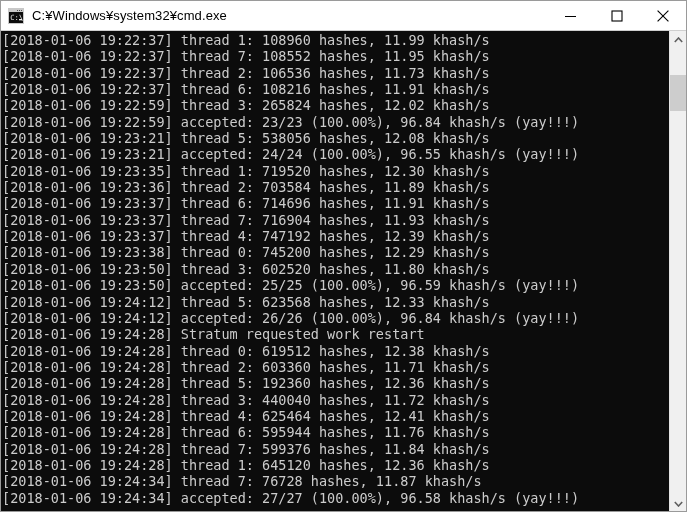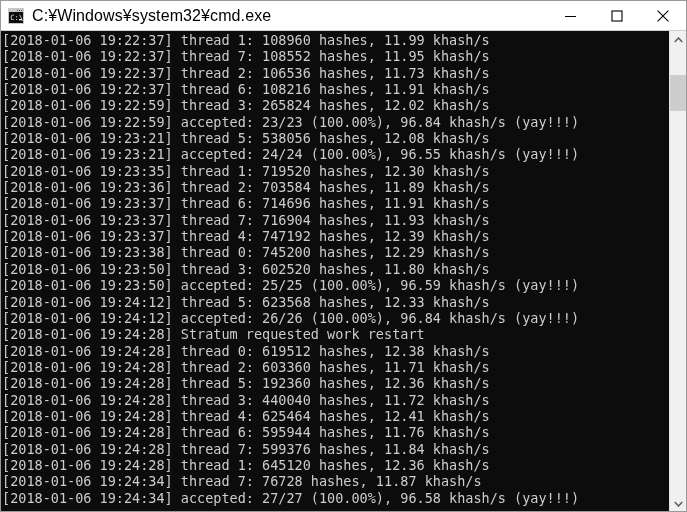--- a/index.html
+++ b/index.html
@@ -41,21 +41,21 @@
   #app-icon {
     width: 16px;
     height: 16px;
     margin-left: 7px;
     margin-right: 8px;
     flex: 0 0 auto;
     display: block;
   }
   #title-text {
     font-family: "Liberation Sans", sans-serif;
-    font-size: 16px;
+    font-size: 13px;
     color: #000000;
     line-height: 16px;
     letter-spacing: 0.1px;
     white-space: nowrap;
     flex: 1 1 auto;
     overflow: hidden;
   }
   .winbtn {
     width: 46px;
     height: 29px;

